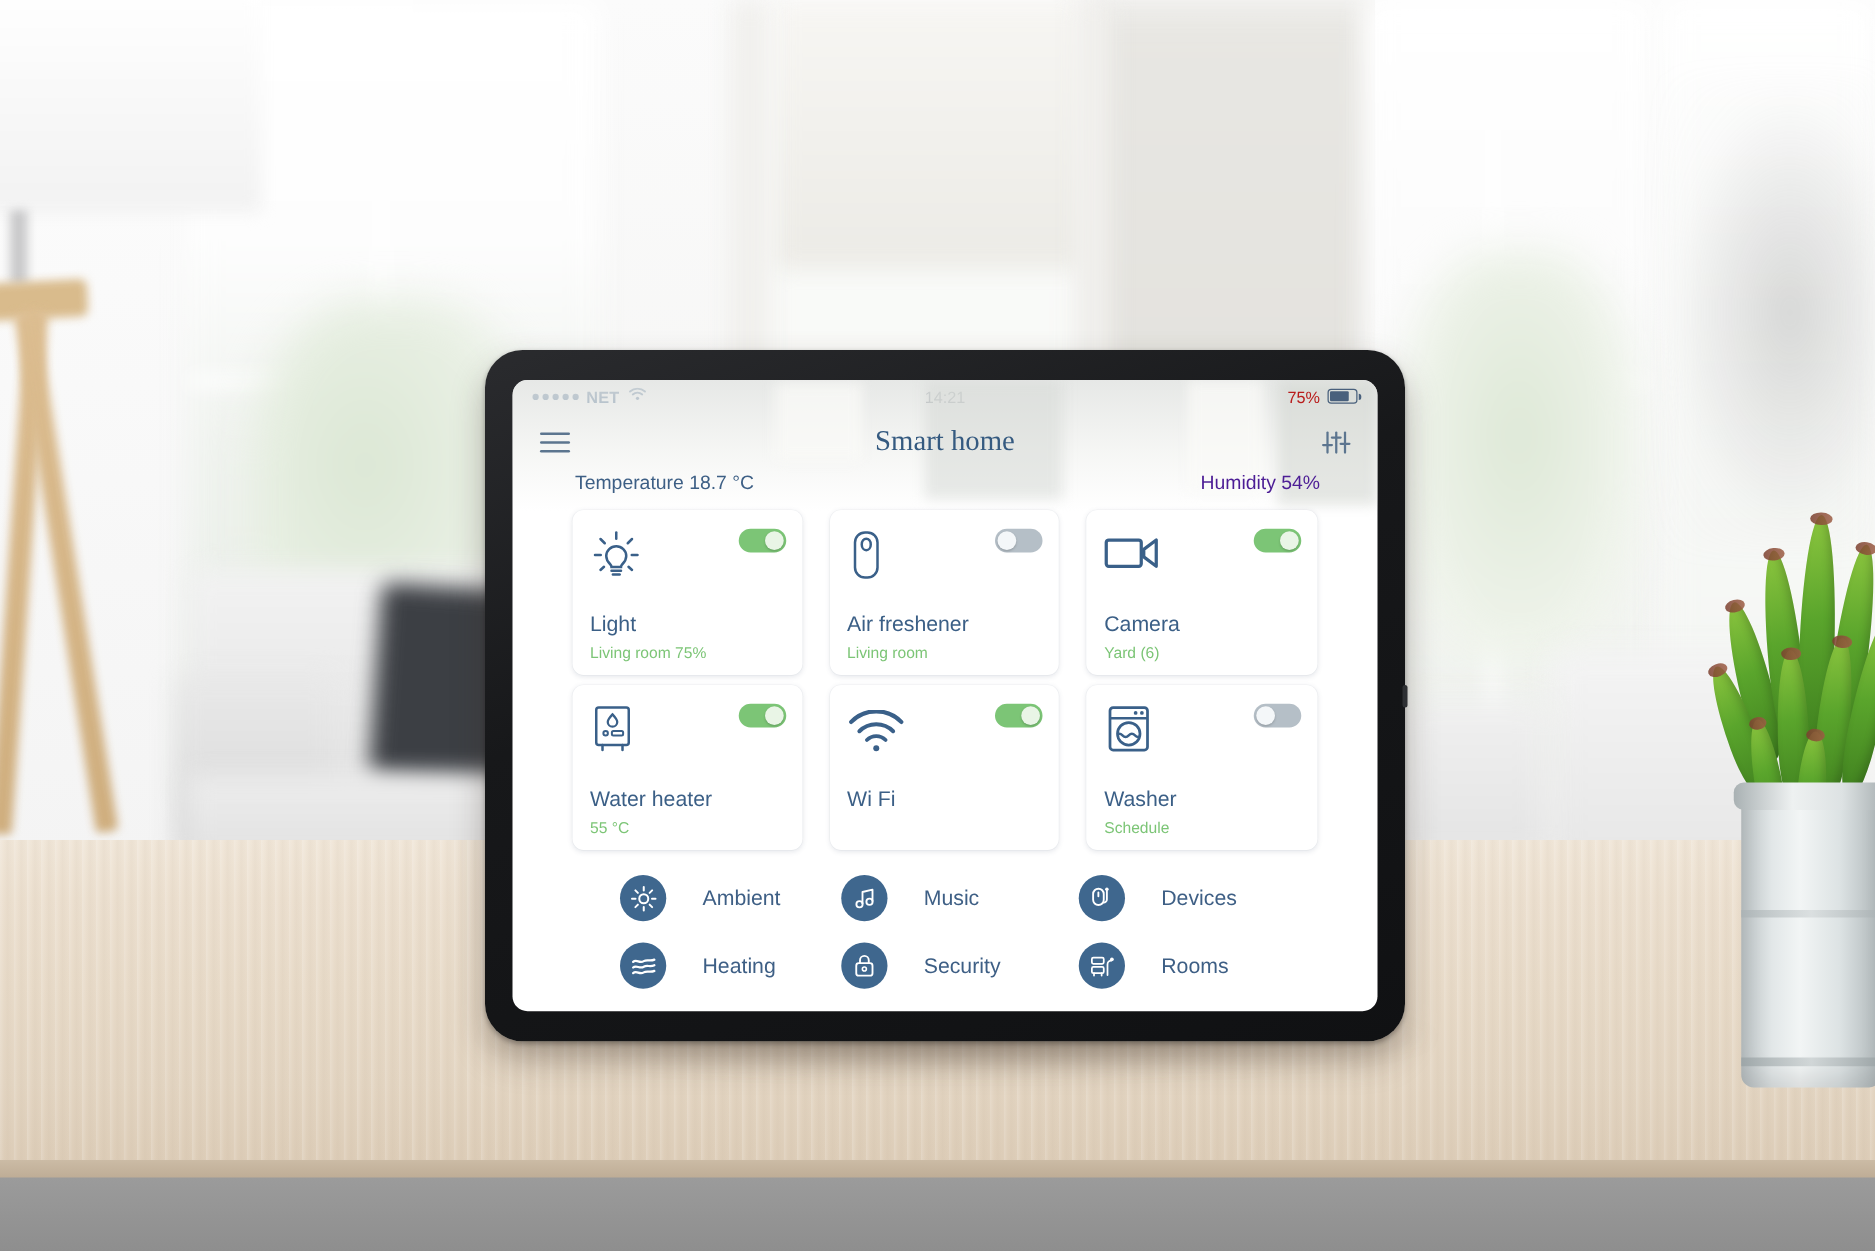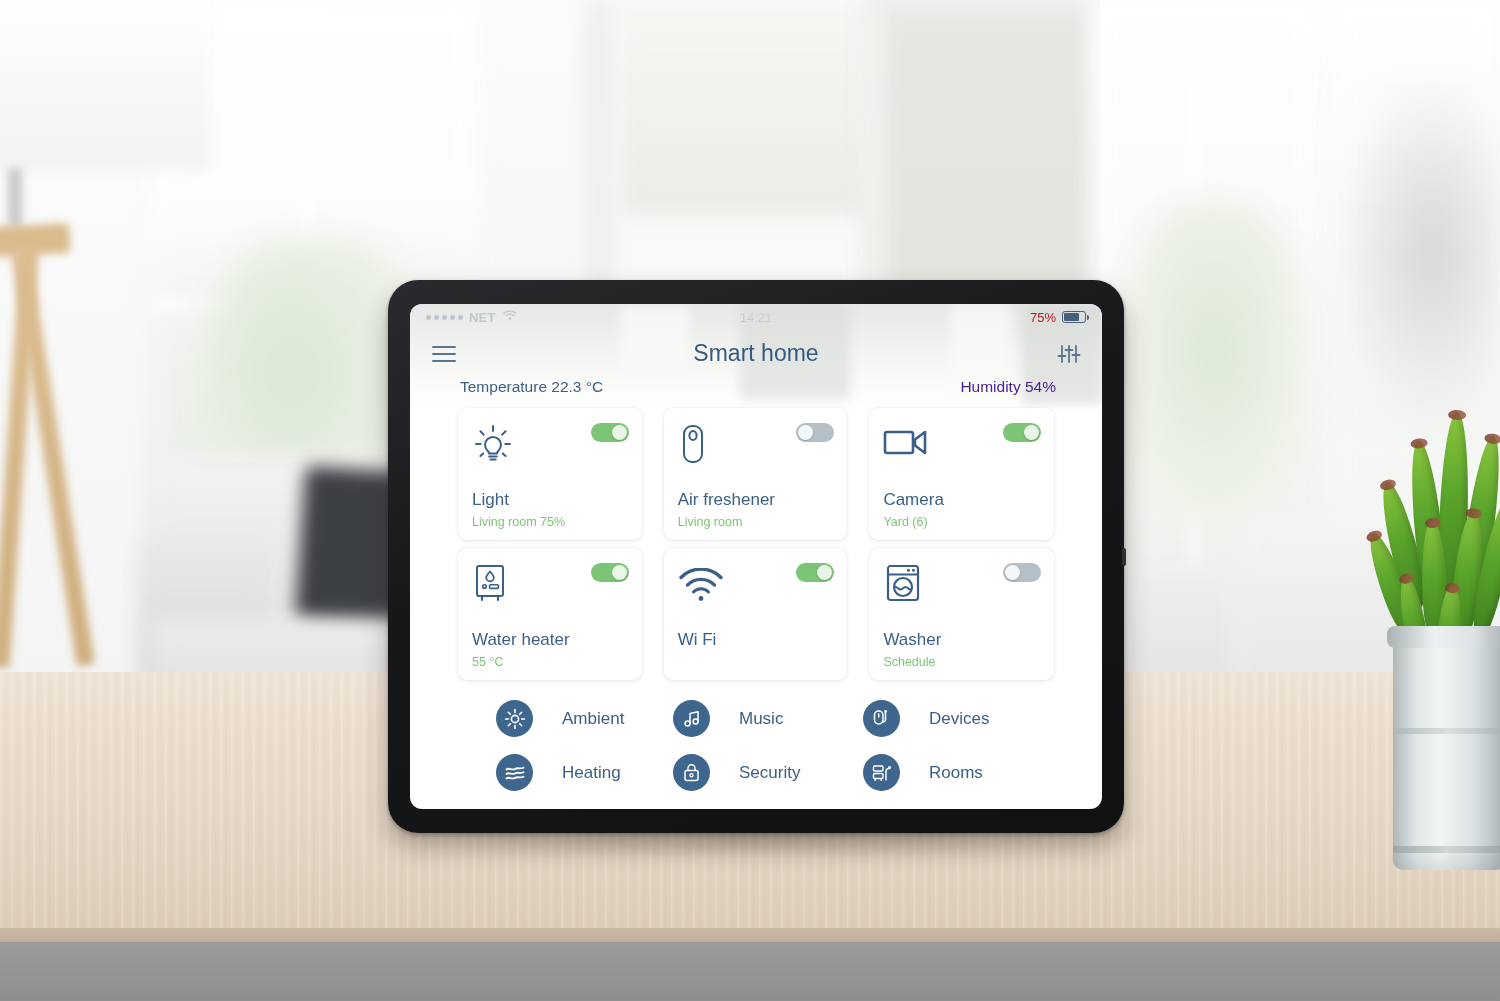--- a/index.html
+++ b/index.html
@@ -119,21 +119,21 @@
   .net-label{font-size:13px;font-weight:600;letter-spacing:.2px;color:#2f5782;}
   .wifi-mini{margin-left:7px;display:inline-block;}
   .sb-time{position:absolute;left:0;right:0;text-align:center;font-size:13px;color:#3e4b5c;font-weight:400;}
   .sb-right{margin-left:auto;display:flex;align-items:center;gap:6px;position:relative;z-index:2;}
   .batt-pct{font-size:13px;color:#b91c1c;}
   .batt{width:24px;height:12px;border:1.6px solid #49607c;border-radius:3px;position:relative;box-sizing:border-box;padding:1.3px;}
   .batt b{display:block;height:100%;width:75%;background:#49607c;border-radius:1px;}
   .batt::after{content:"";position:absolute;right:-4px;top:3px;width:2.4px;height:5px;background:#49607c;border-radius:0 2px 2px 0;}
 
   
-  .appheader{position:absolute;left:0;top:26px;width:692px;height:50px;}
+  .appheader{position:absolute;left:0;top:26px;width:692px;height:50px;font-family:Liberation Serif, serif;}
   .hamburger{position:absolute;left:22px;top:16px;width:24px;height:15px;cursor:pointer;}
   .hamburger i{display:block;height:2px;background:#5c758f;border-radius:1px;margin-bottom:5px;}
   .apptitle{position:absolute;left:0;right:0;top:10px;text-align:center;font-size:23px;color:#355a80;font-weight:400;}
   .eqicon{position:absolute;right:20px;top:12px;width:26px;height:24px;cursor:pointer;}
   .readouts{position:absolute;left:0;top:74px;width:692px;height:26px;}
   .readouts .t{position:absolute;left:50px;top:0;font-size:15.5px;color:#3d5f85;}
   .readouts .h{position:absolute;right:46px;top:0;font-size:15.5px;color:#4c1d95;}
 
   
   .cards{position:absolute;left:48px;top:104px;width:596px;}
@@ -285,21 +285,21 @@
           <g stroke="#5c758f" stroke-width="1.8" stroke-linecap="round">
             <line x1="2.5" y1="14" x2="9.5" y2="14"></line>
             <line x1="9.5" y1="8" x2="16.5" y2="8"></line>
             <line x1="16.5" y1="13" x2="23.5" y2="13"></line>
           </g>
         </svg>
       </div>
     </div>
 
     <div class="readouts">
-      <span class="t">Temperature 22.3 °C</span>
+      <span class="t">Temperature 18.7 °C</span>
       <span class="h">Humidity 54%</span>
     </div>
 
     <div class="cards">
 
       <div class="row">
 
         <div class="card w1">
           <span class="card-icon">
             <svg width="42" height="44" viewBox="0 0 42 44">

